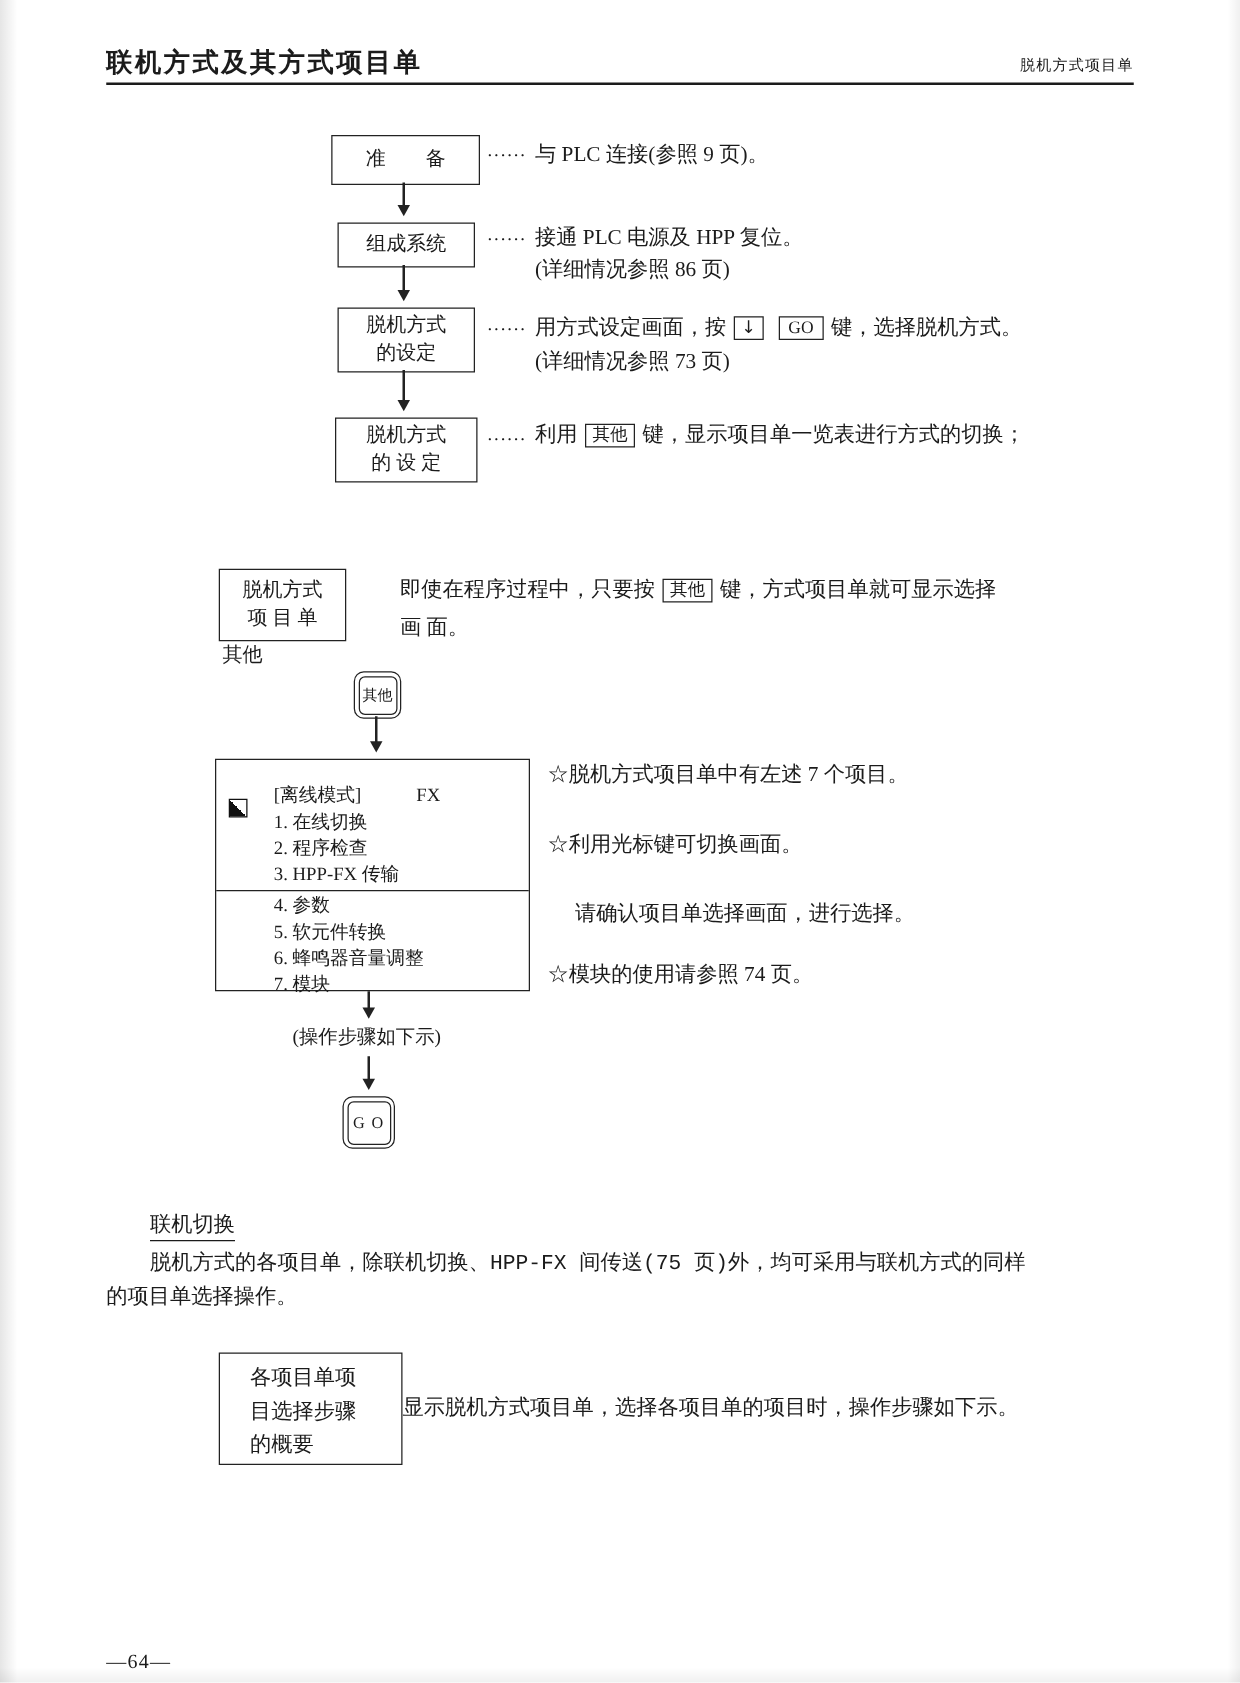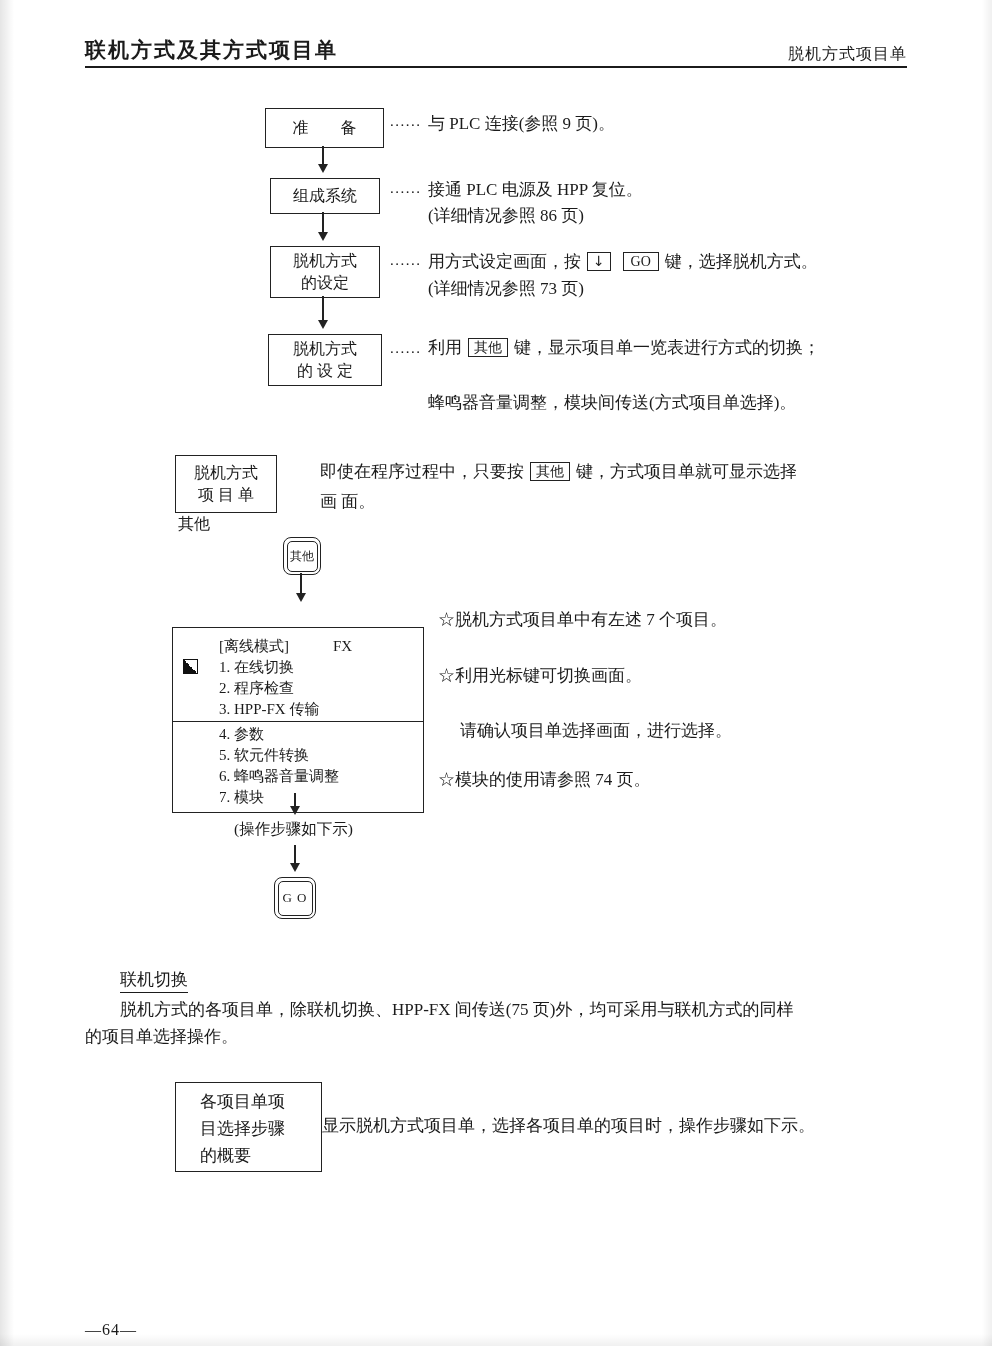--- a/index.html
+++ b/index.html
@@ -10,21 +10,21 @@
     background:
       linear-gradient(to right, rgba(0,0,0,0.10), rgba(0,0,0,0) 14px) left top/14px 100% no-repeat,
       linear-gradient(to left, rgba(0,0,0,0.06), rgba(0,0,0,0) 10px) right top/10px 100% no-repeat,
       linear-gradient(to top, rgba(0,0,0,0.06), rgba(0,0,0,0) 12px) left bottom/100% 12px no-repeat,
       #ffffff;
     overflow:hidden;
   }
   .abs{position:absolute;}
   .nowrap{white-space:nowrap;}
   .hdr-left{font-size:21px;font-weight:bold;letter-spacing:2px;}
-  .hdr-right{font-size:16px;letter-spacing:1px;}
+  .hdr-right{font-size:12px;letter-spacing:1px;}
   .rule{background:#1b1b1b;}
   .flowbox{
     position:absolute;border:1.4px solid #222;background:#fff;
     display:flex;flex-direction:column;align-items:center;justify-content:center;
     font-size:16px;line-height:22px;text-align:center;
   }
   .dots{font-size:15px;letter-spacing:1.5px;}
   .desc{position:absolute;font-size:17px;line-height:27px;white-space:nowrap;}
   .ikey{
     display:inline-block;border:1.3px solid #222;background:#fff;
@@ -37,34 +37,34 @@
     content:"";position:absolute;left:50%;transform:translateX(-50%);
     bottom:-8px;width:0;height:0;
     border:5px solid transparent;border-top:9px solid #222;
   }
   .keycap{position:absolute;border:1.6px solid #222;border-radius:8px;background:#fff;}
   .keycap-inner{
     position:absolute;inset:2.5px;border:1px solid #222;border-radius:5px;
     display:flex;align-items:center;justify-content:center;
     font-size:12px;white-space:nowrap;overflow:hidden;
   }
-  .screen{position:absolute;border:1.5px solid #222;background:#fff;font-size:15px;padding-top:8px;box-sizing:border-box;margin-top:20px;}
+  .screen{position:absolute;border:1.5px solid #222;background:#fff;font-size:15px;padding-top:19px;box-sizing:border-box;}
   .scr-title{position:relative;height:21px;line-height:21px;}
   .scr-title .t1{position:absolute;left:46px;}
   .scr-title .t2{position:absolute;left:160px;}
   .scr-row{height:21px;line-height:21px;padding-left:46px;white-space:nowrap;}
   .scr-divider{border-top:1.3px solid #222;margin:1px 0 2px 0;}
   .cursor{
     position:absolute;left:10px;top:31px;width:13px;height:13px;
     border:1px solid #111;
     background:linear-gradient(45deg,#111 50%, #fff 50%);
   }
   .note{position:absolute;font-size:17px;white-space:nowrap;}
   .sec-title{position:absolute;font-size:17px;border-bottom:1.2px solid #1b1b1b;padding-bottom:1px;white-space:nowrap;font-family:Liberation Serif, serif;}
-  .para{position:absolute;font-size:17px;white-space:nowrap;}
+  .para{position:absolute;font-size:17px;white-space:nowrap;font-family:Liberation Mono, monospace;}
   .sumbox{
     position:absolute;border:1.4px solid #222;background:#fff;
     font-size:17px;line-height:27px;padding:5px 0 0 24px;box-sizing:border-box;
   }
   .footer{font-size:16px;letter-spacing:1px;}
 </style>
 </head>
 <body>
 
 <div>
@@ -102,21 +102,20 @@
   <div class="varrow" style="left:322px;top:296px;height:30px;"></div>
 
   <div class="flowbox" style="left:268px;top:334px;width:112px;height:50px;">
     <span>脱机方式</span>
     <span>的 设 定</span>
   </div>
   <span class="abs dots" style="left:390px;top:340px;">......</span>
   <div class="desc" style="left:428px;top:334px;line-height:27.5px;">
     <span>利用</span><span class="ikey">其他</span><span>键，显示项目单一览表进行方式的切换；</span><br>
     <br>
-    <span>蜂鸣器音量调整，模块间传送(方式项目单选择)。</span>
   </div>
 
   <div class="flowbox" style="left:175px;top:455px;width:100px;height:56px;">
     <span>脱机方式</span>
     <span>项 目 单</span>
   </div>
   <div class="desc" style="left:320px;top:457px;line-height:30px;">
     <span>即使在程序过程中，只要按</span><span class="ikey">其他</span><span>键，方式项目单就可显示选择</span><br>
     <span>画 面。</span>
   </div>

